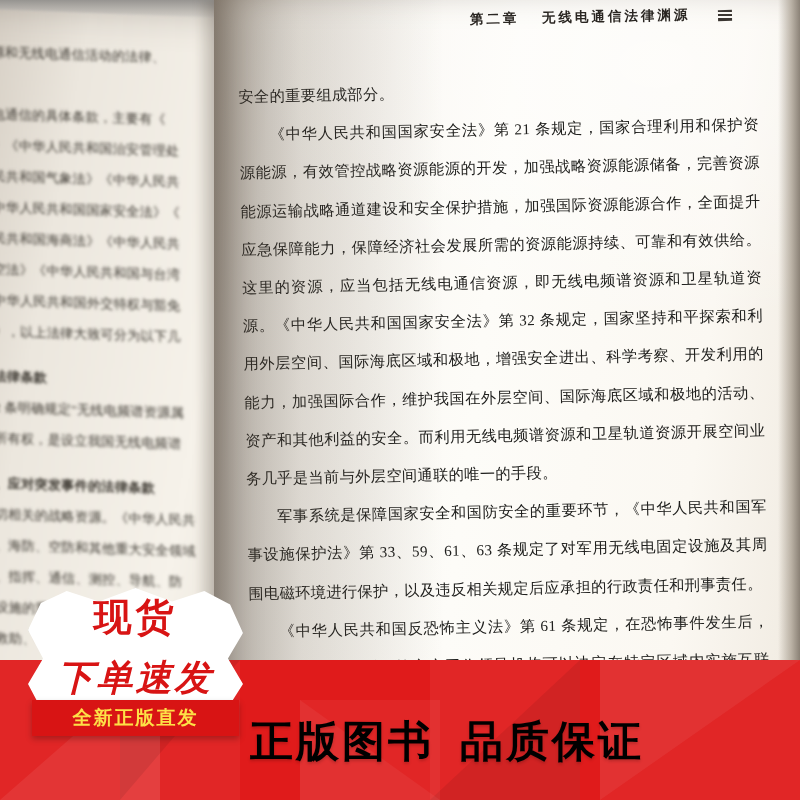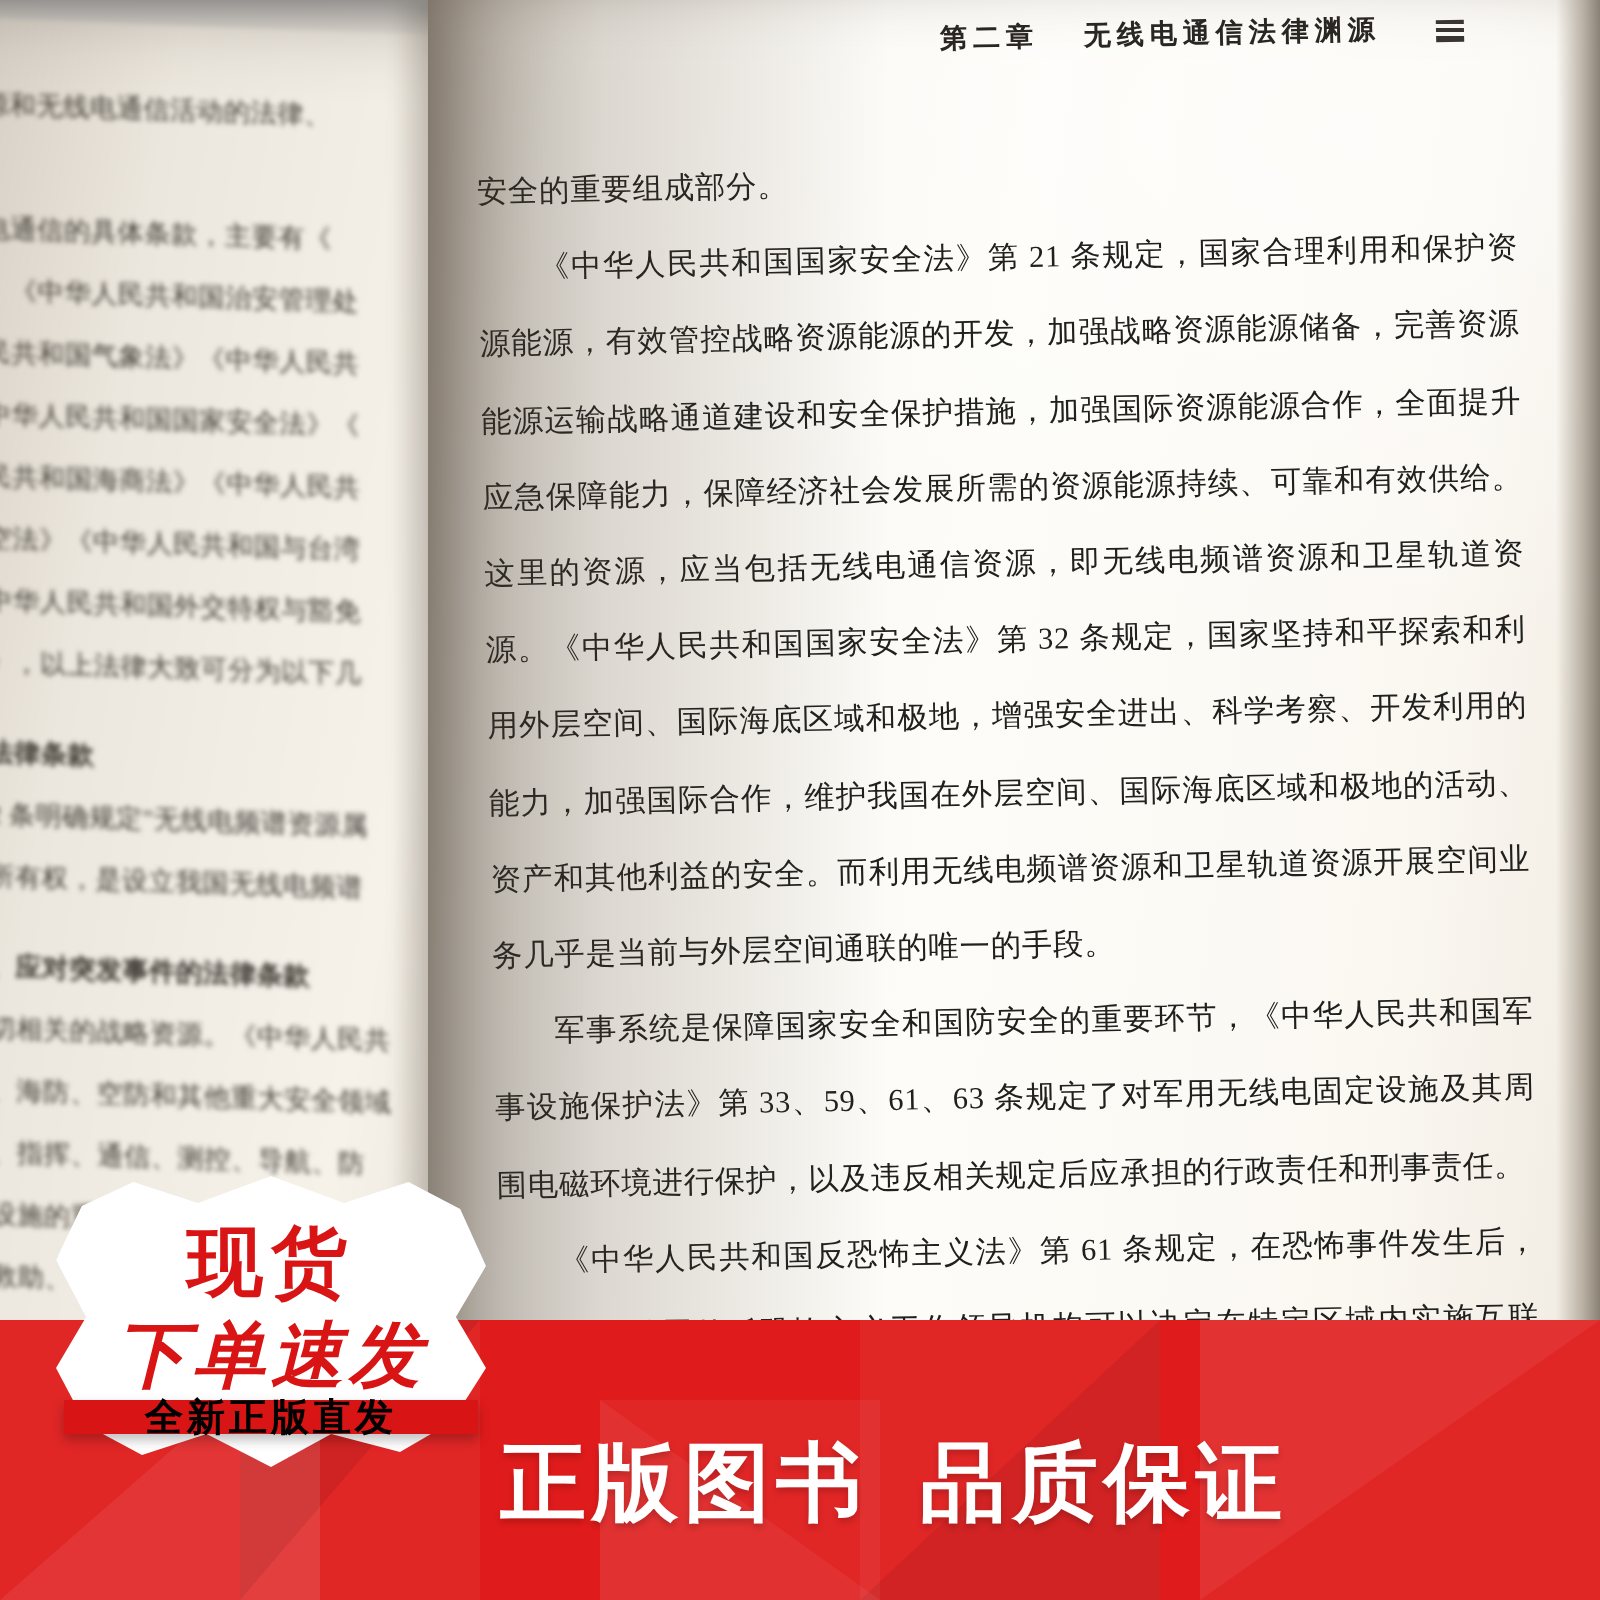--- a/index.html
+++ b/index.html
@@ -127,55 +127,55 @@
   .f4{left:600px;top:0;width:0;height:0;border-style:solid;border-width:140px 200px 0 0;border-color:rgba(255,255,255,.06) transparent transparent transparent;}
   .f5{left:300px;top:40px;width:0;height:0;border-style:solid;border-width:100px 0 0 140px;border-color:transparent transparent transparent rgba(255,255,255,.05);}
 
   .promo-text{
     position:absolute;left:250px;top:0;height:140px;width:545px;
     display:flex;align-items:center;justify-content:flex-start;
     gap:26px;
     font-family:"Liberation Sans", sans-serif;
   }
   .promo-text span{
-    color:#ffffff;font-weight:bold;font-size:43px;letter-spacing:3px;
+    color:#000000;font-weight:bold;font-size:43px;letter-spacing:3px;
     text-shadow:0 2px 3px rgba(0,0,0,.18);
     white-space:nowrap;
     margin-top:24px;
   }
 
   
   .badge{
     position:absolute;left:28px;bottom:42px;width:215px;height:170px;
   }
   .badge-star{
     position:absolute;left:0;top:0;width:215px;height:150px;
     background:#ffffff;
     clip-path:polygon(
       6% 10%, 18% 2%, 33% 9%, 50% 0%, 67% 9%, 82% 2%, 94% 11%,
       100% 30%, 93% 47%, 100% 64%, 92% 82%, 80% 92%, 64% 86%,
       50% 97%, 35% 86%, 20% 93%, 7% 83%, 0% 64%, 7% 47%, 0% 28%
     );
     box-shadow:0 4px 10px rgba(0,0,0,.22);
   }
   .badge-l1{
-    position:absolute;left:0;top:18px;width:215px;text-align:center;
+    position:absolute;left:0;top:4px;width:215px;text-align:center;
     font-family:"Liberation Sans", sans-serif;font-weight:bold;
     font-size:38px;letter-spacing:4px;color:#d81414;
   }
   .badge-l2{
     position:absolute;left:0;top:66px;width:215px;text-align:center;
     font-family:"Liberation Sans", sans-serif;font-weight:bold;
     font-size:36px;letter-spacing:3px;color:#d81414;font-style:italic;
   }
   .badge-ribbon{
-    position:absolute;left:4px;top:112px;width:207px;height:17px;
+    position:absolute;left:4px;top:112px;width:207px;height:36px;
     background:#d81414;
     display:flex;align-items:center;justify-content:center;
-    color:#000000;font-family:"Liberation Sans", sans-serif;font-weight:bold;
+    color:#fde047;font-family:"Liberation Sans", sans-serif;font-weight:bold;
     font-size:19px;letter-spacing:2px;
     box-shadow:0 3px 6px rgba(0,0,0,.25);
   }
 </style>
 </head>
 <body>
 
 <div id="stage">
 
   <div class="bg-dark"></div>

